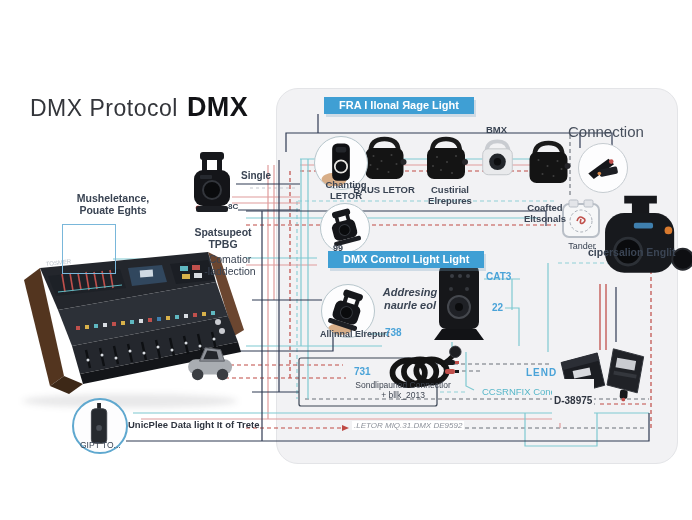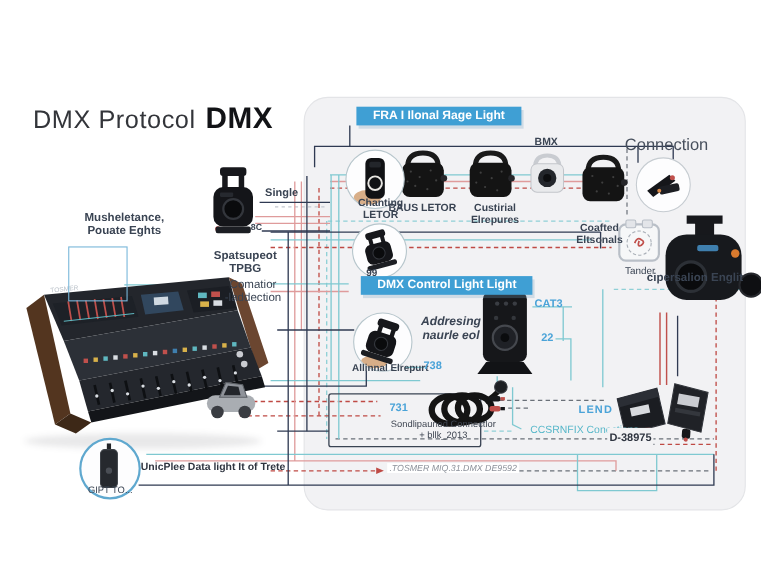--- a/index.html
+++ b/index.html
@@ -429,18 +429,18 @@
 naurle eol</div>
   <div class="lbl blue" style="left:486px;top:271px;">CAT3</div>
   <div class="lbl blue" style="left:492px;top:302px;">22</div>
   <div class="lbl" style="left:320px;top:329px;font-size:9px;">Allinnal Elrepurt</div>
   <div class="lbl blue" style="left:385px;top:327px;">738</div>
   <div class="lbl blue" style="left:354px;top:366px;">731</div>
   <div class="lbl c thin" style="left:352px;top:380px;width:102px;font-size:8.5px;color:#3f4652;">Sondlipauned Connectlor
 + bllk_2013</div>
   <div class="lbl blue" style="left:482px;top:367px;letter-spacing:1px;margin-left:44px;">LEND</div>
   <div class="lbl tealtxt thin" style="left:469px;top:386px;font-size:9.5px;margin-left:13px;">CCSRNFIX Conections</div>
-  <div class="lbl" style="left:552px;top:389px;color:#2f3540;background:#f2f2f4;padding:4px 2px;">D-38975</div>
+  <div class="lbl" style="left:552px;top:379px;color:#2f3540;background:#f2f2f4;padding:16px 2px;">D-38975</div>
   <div class="lbl" style="left:128px;top:419px;font-size:9.5px;color:#2f3540;">UnicPlee Data light It of Trete</div>
-  <div class="lbl thin" style="left:352px;top:421px;font-size:8px;font-style:italic;color:#8d929b;background:#ffffff;padding:0 2px;">.TOSMER MIQ.31.DMX DE9592</div>
+  <div class="lbl thin" style="left:352px;top:421px;font-size:8px;font-style:italic;color:#8d929b;background:#ffffff;padding:0 2px;">.LETOR MIQ.31.DMX DE9592</div>
   <div class="lbl thin" style="left:80px;top:440px;font-size:8.5px;">GIPT TO...</div>
 
 </div>
 
 </body></html>

